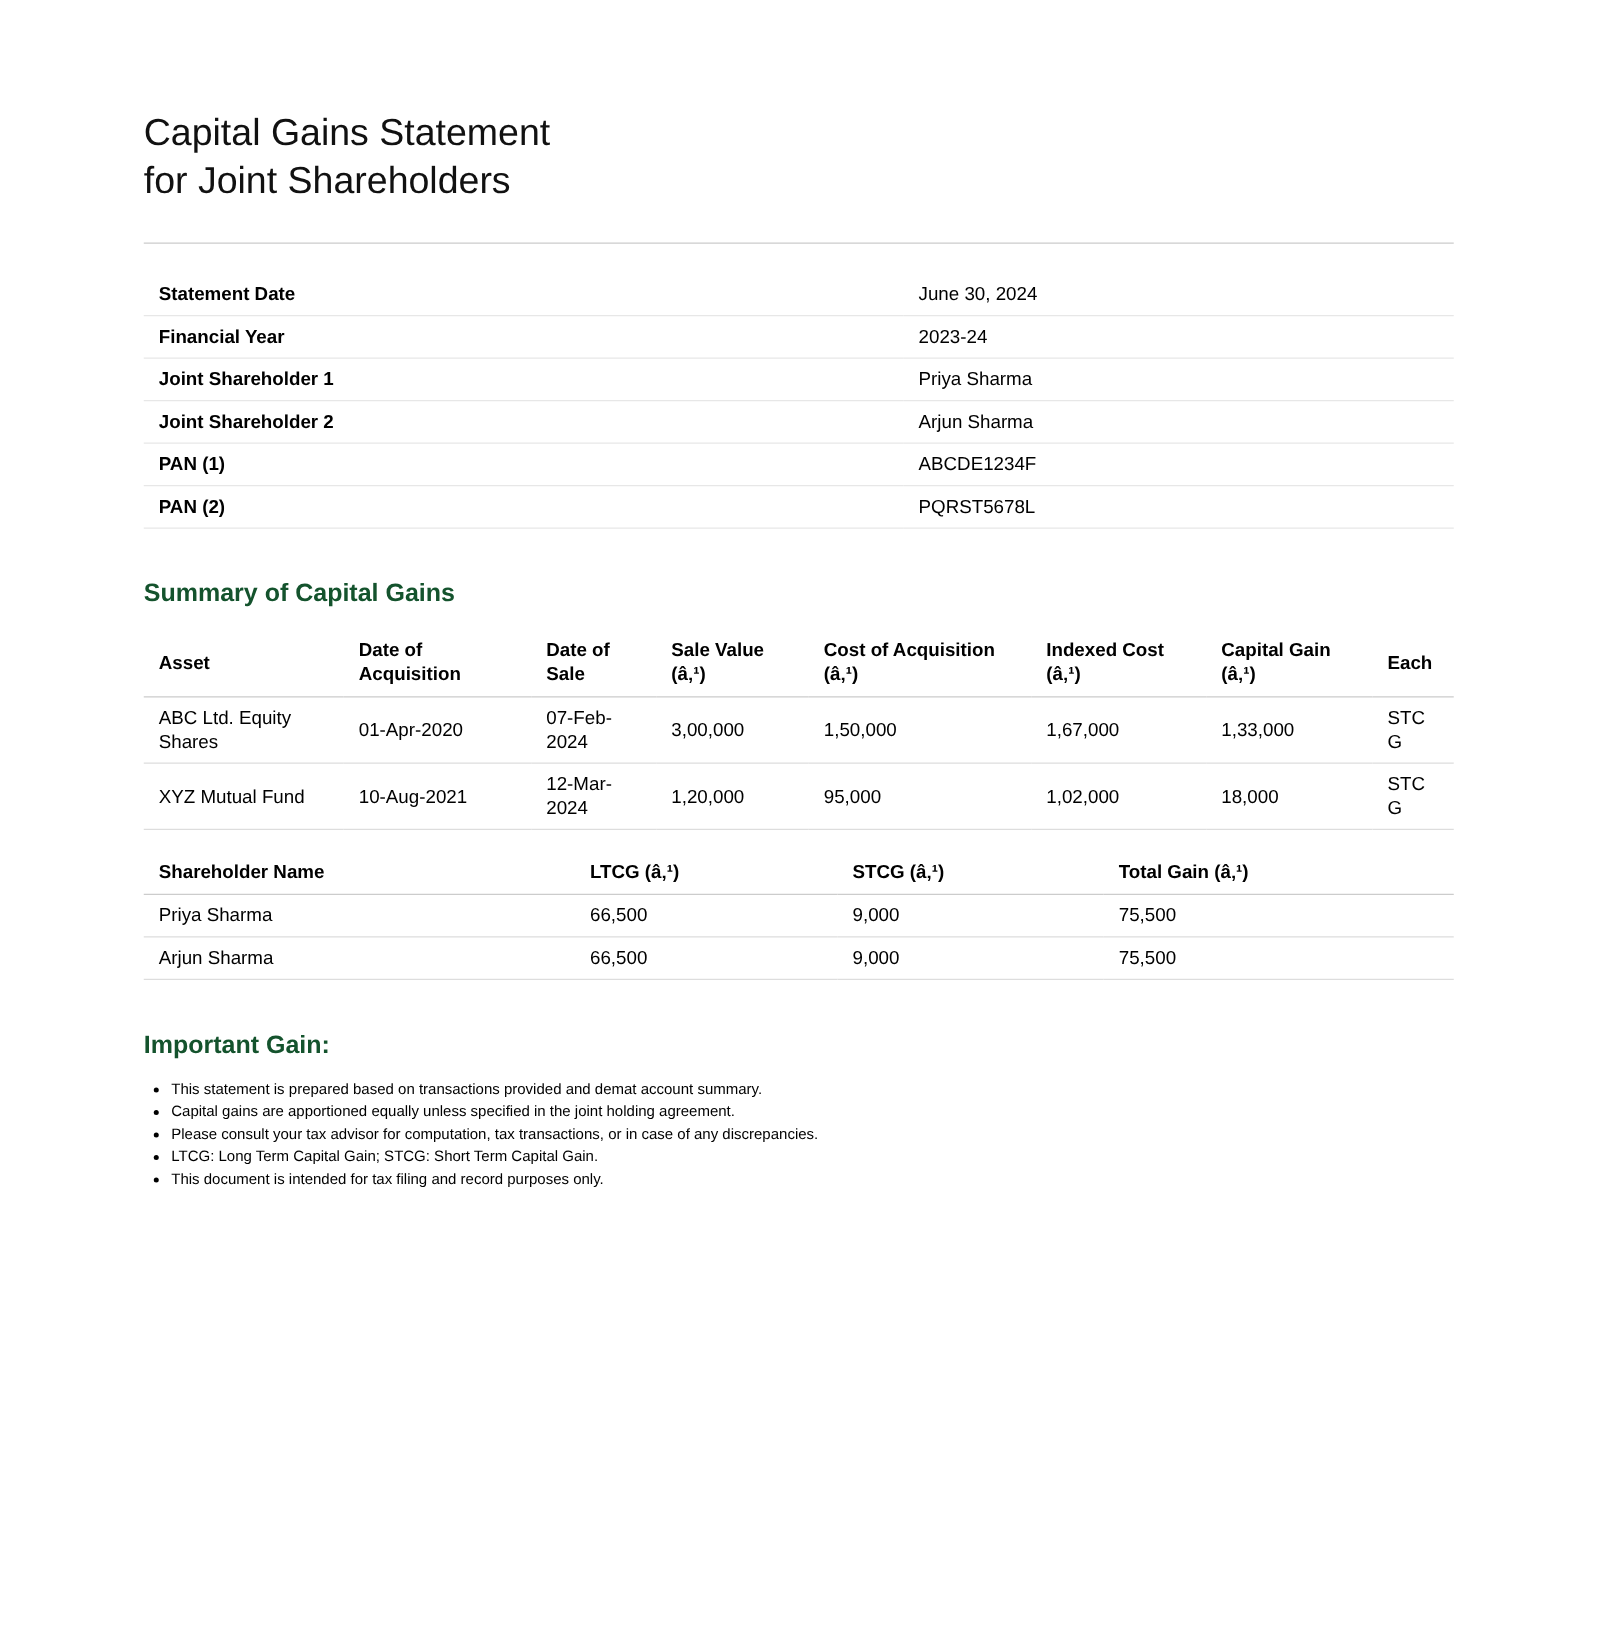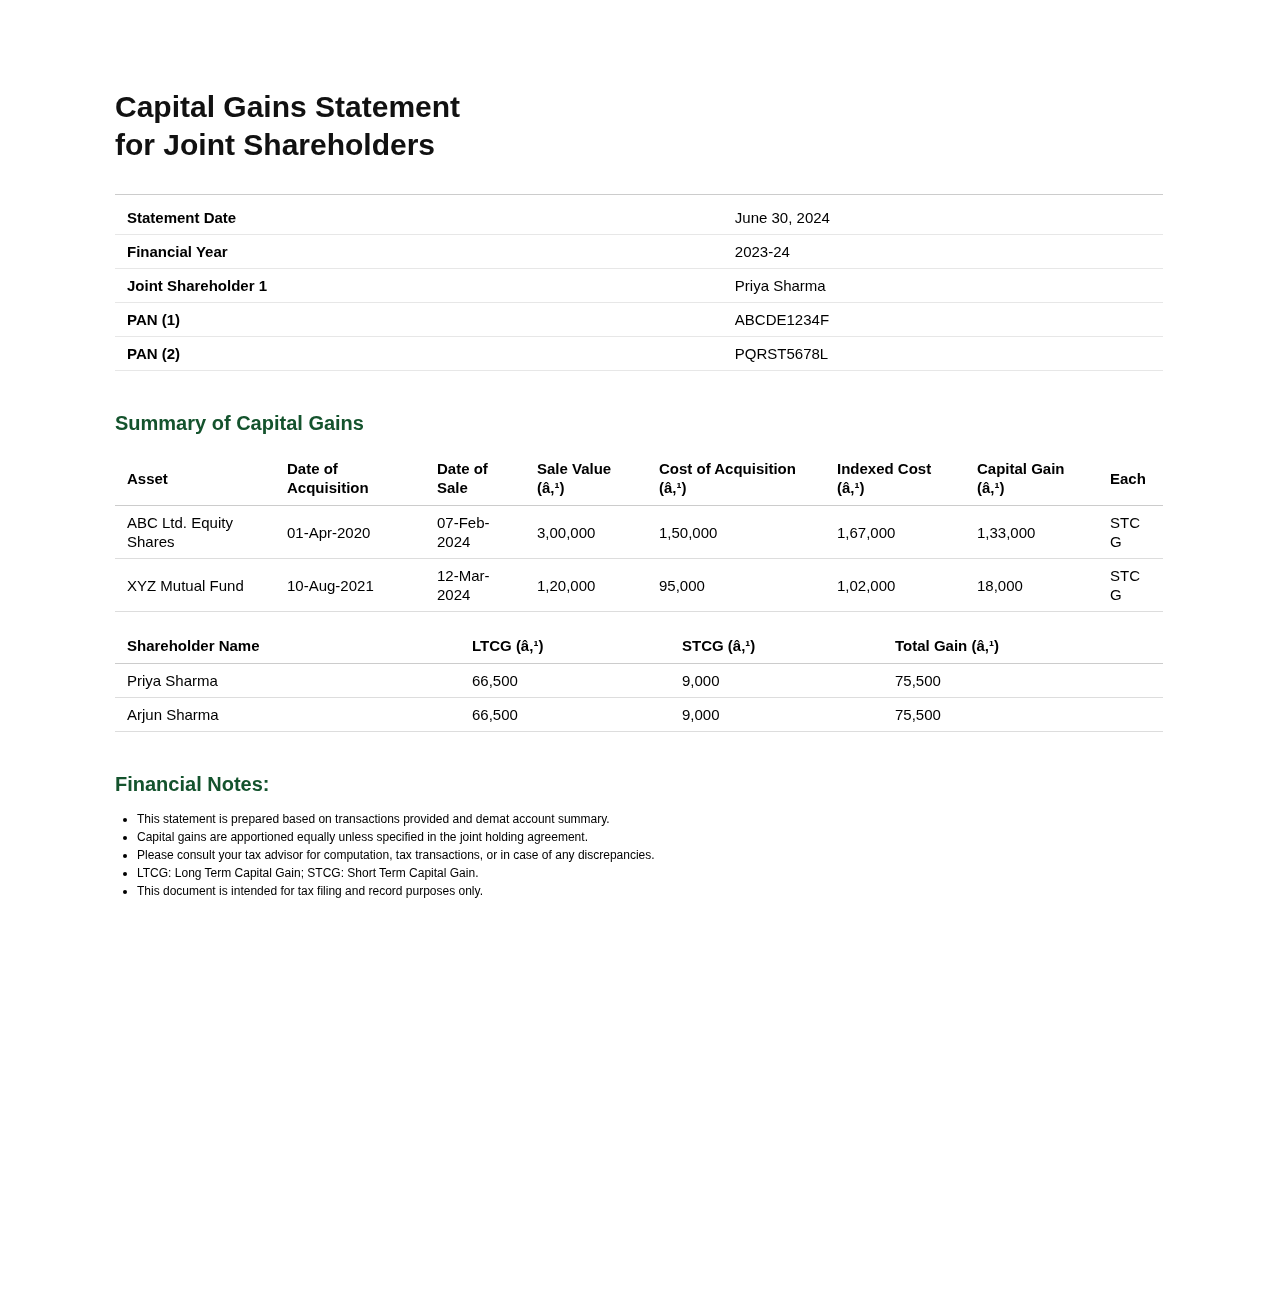--- a/index.html
+++ b/index.html
@@ -10,35 +10,35 @@
     font-family: "Liberation Sans", sans-serif;
     color: #000000;
   }
   body { width: 1278px; min-height: 1300px; }
   .page { width: 1048px; margin-left: 115px; }
 
   h1.doc-title {
     margin: 88px 0 0 0;
     font-size: 30px;
     line-height: 38px;
-    font-weight: 700;
+    font-weight: 400;
     color: #111;
   }
 
   hr.title-rule {
     border: none;
     border-top: 1px solid #cccccc;
     margin: 30px 0 0 0;
     height: 0;
   }
 
   table.info-table {
     width: 100%;
     border-collapse: collapse;
-    margin-top: 6px;
+    margin-top: 24px;
   }
   table.info-table td {
     font-size: 15px;
     line-height: 19px;
     padding: 7px 12px;
     border-bottom: 1px solid #e7e7e7;
     vertical-align: middle;
   }
   table.info-table td.info-label { font-weight: 700; width: 58%; }
 
@@ -100,20 +100,24 @@
         <td class="info-label">Statement Date</td>
         <td class="info-value">June 30, 2024</td>
       </tr>
       <tr>
         <td class="info-label">Financial Year</td>
         <td class="info-value">2023-24</td>
       </tr>
       <tr>
         <td class="info-label">Joint Shareholder 1</td>
         <td class="info-value">Priya Sharma</td>
+      </tr>
+      <tr>
+        <td class="info-label">Joint Shareholder 2</td>
+        <td class="info-value">Arjun Sharma</td>
       </tr>
       <tr>
         <td class="info-label">PAN (1)</td>
         <td class="info-value">ABCDE1234F</td>
       </tr>
       <tr>
         <td class="info-label">PAN (2)</td>
         <td class="info-value">PQRST5678L</td>
       </tr>
     </tbody>
@@ -193,21 +197,21 @@
       </tr>
       <tr>
         <td>Arjun Sharma</td>
         <td>66,500</td>
         <td>9,000</td>
         <td>75,500</td>
       </tr>
     </tbody>
   </table>
 
-  <h2 class="section-heading">Financial Notes:</h2>
+  <h2 class="section-heading">Important Gain:</h2>
 
   <ul class="notes-list">
     <li>This statement is prepared based on transactions provided and demat account summary.</li>
     <li>Capital gains are apportioned equally unless specified in the joint holding agreement.</li>
     <li>Please consult your tax advisor for computation, tax transactions, or in case of any discrepancies.</li>
     <li>LTCG: Long Term Capital Gain; STCG: Short Term Capital Gain.</li>
     <li>This document is intended for tax filing and record purposes only.</li>
   </ul>
 
 </div>

